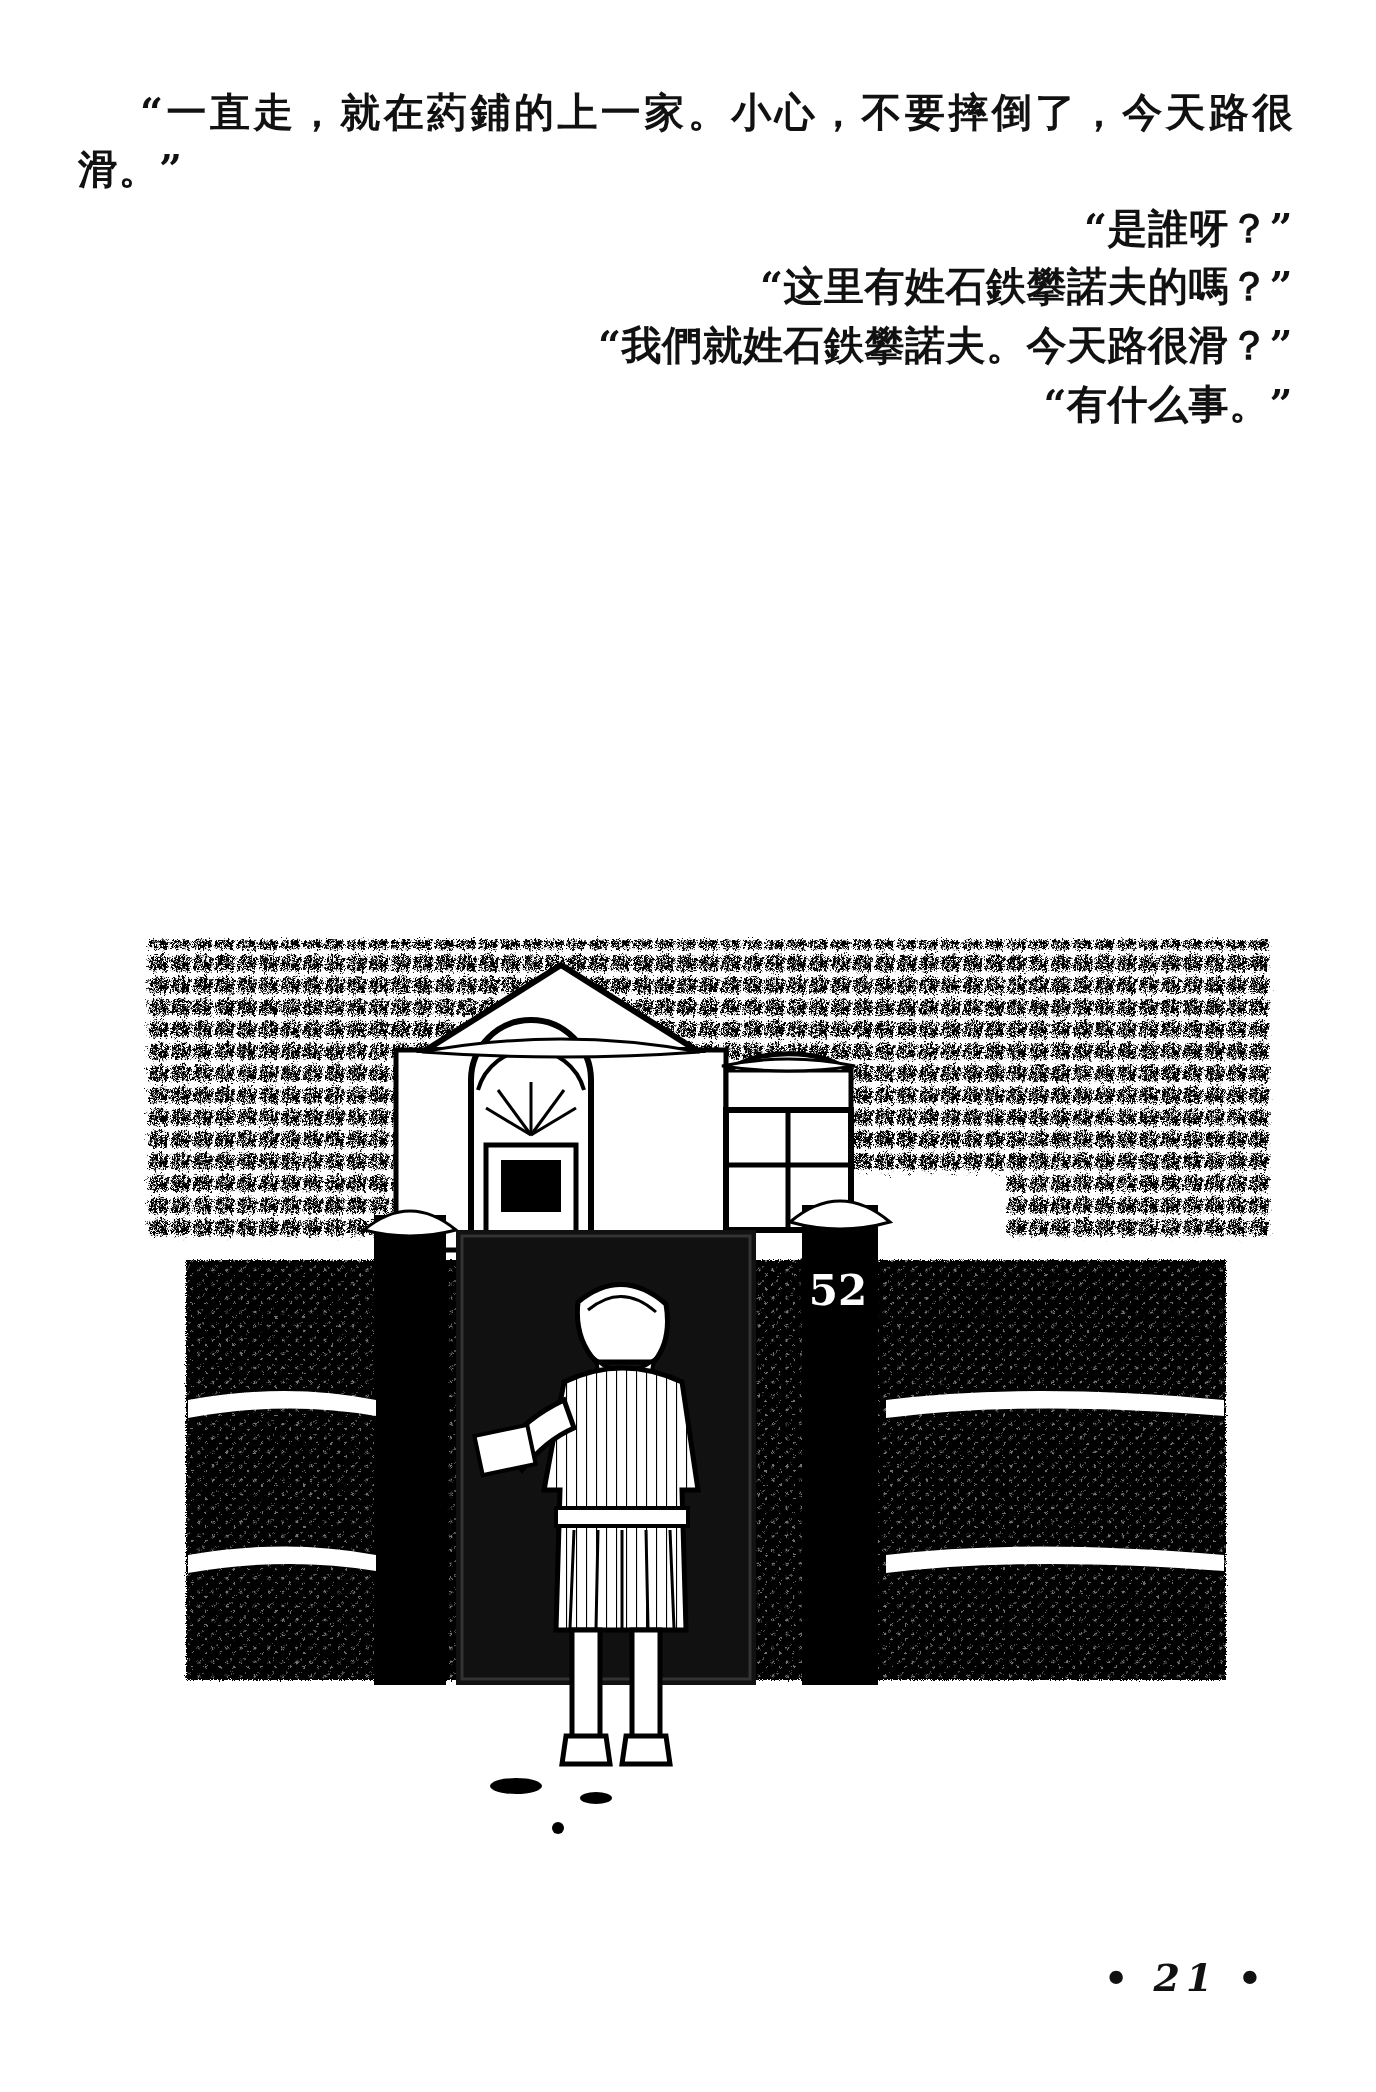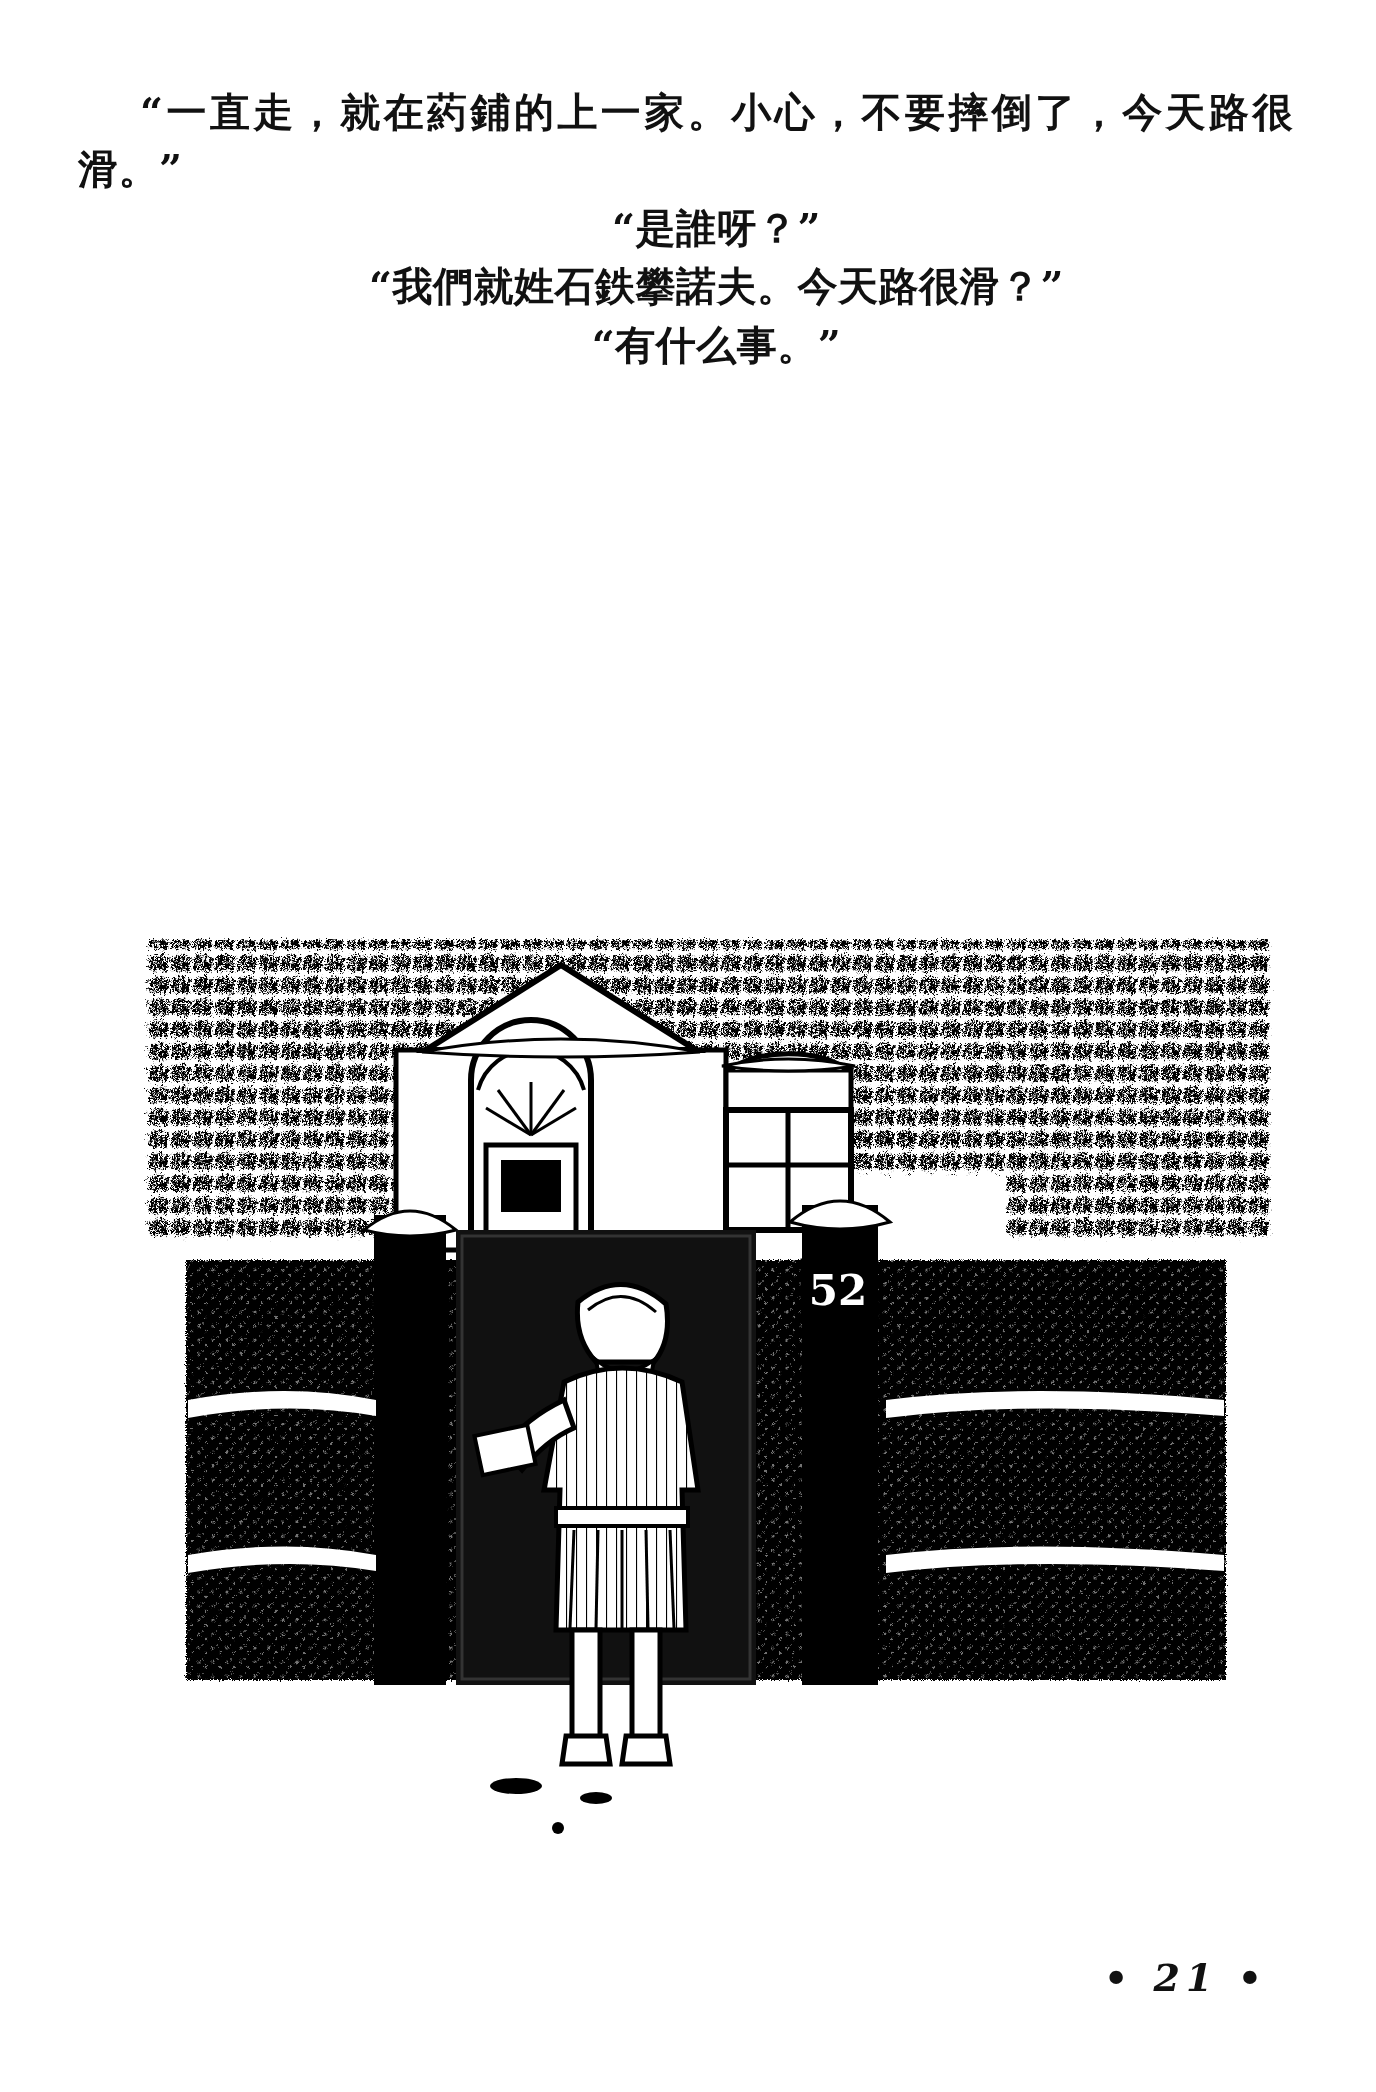--- a/index.html
+++ b/index.html
@@ -36,21 +36,21 @@
     margin: 0 0 2px 0;
     text-align: justify;
     text-justify: inter-character;
     font-weight: 600;
     font-family: "DejaVu Serif", serif;
   }
   .indent {
     text-indent: 62px;
   }
   .short {
-    text-align: center;
+    text-align: right;
   }
   .illus-wrap {
     position: absolute;
     left: 126px;
     top: 930px;
     width: 1165px;
     height: 930px;
   }
   .page-number {
     position: absolute;
@@ -66,20 +66,21 @@
   svg.illus { display: block; }
 </style>
 </head>
 <body>
 
 <div class="page">
 
   <div class="text-block">
     <p class="para indent">“一直走，就在葯鋪的上一家。小心，不要摔倒了，今天路很滑。”</p>
     <p class="para indent short">“是誰呀？”</p>
+    <p class="para indent short">“这里有姓石鉄攀諾夫的嗎？”</p>
     <p class="para indent short">“我們就姓石鉄攀諾夫。今天路很滑？”</p>
     <p class="para indent short">“有什么事。”</p>
   </div>
 
   <div class="illus-wrap">
     <svg class="illus" width="1165" height="930" viewBox="0 0 1165 930" xmlns="http://www.w3.org/2000/svg">
       <defs>
         <filter id="rough" x="-10%" y="-10%" width="120%" height="120%">
           <feTurbulence type="fractalNoise" baseFrequency="0.9" numOctaves="3" seed="7" result="n"></feTurbulence>
           <feDisplacementMap in="SourceGraphic" in2="n" scale="6" xChannelSelector="R" yChannelSelector="G"></feDisplacementMap>

